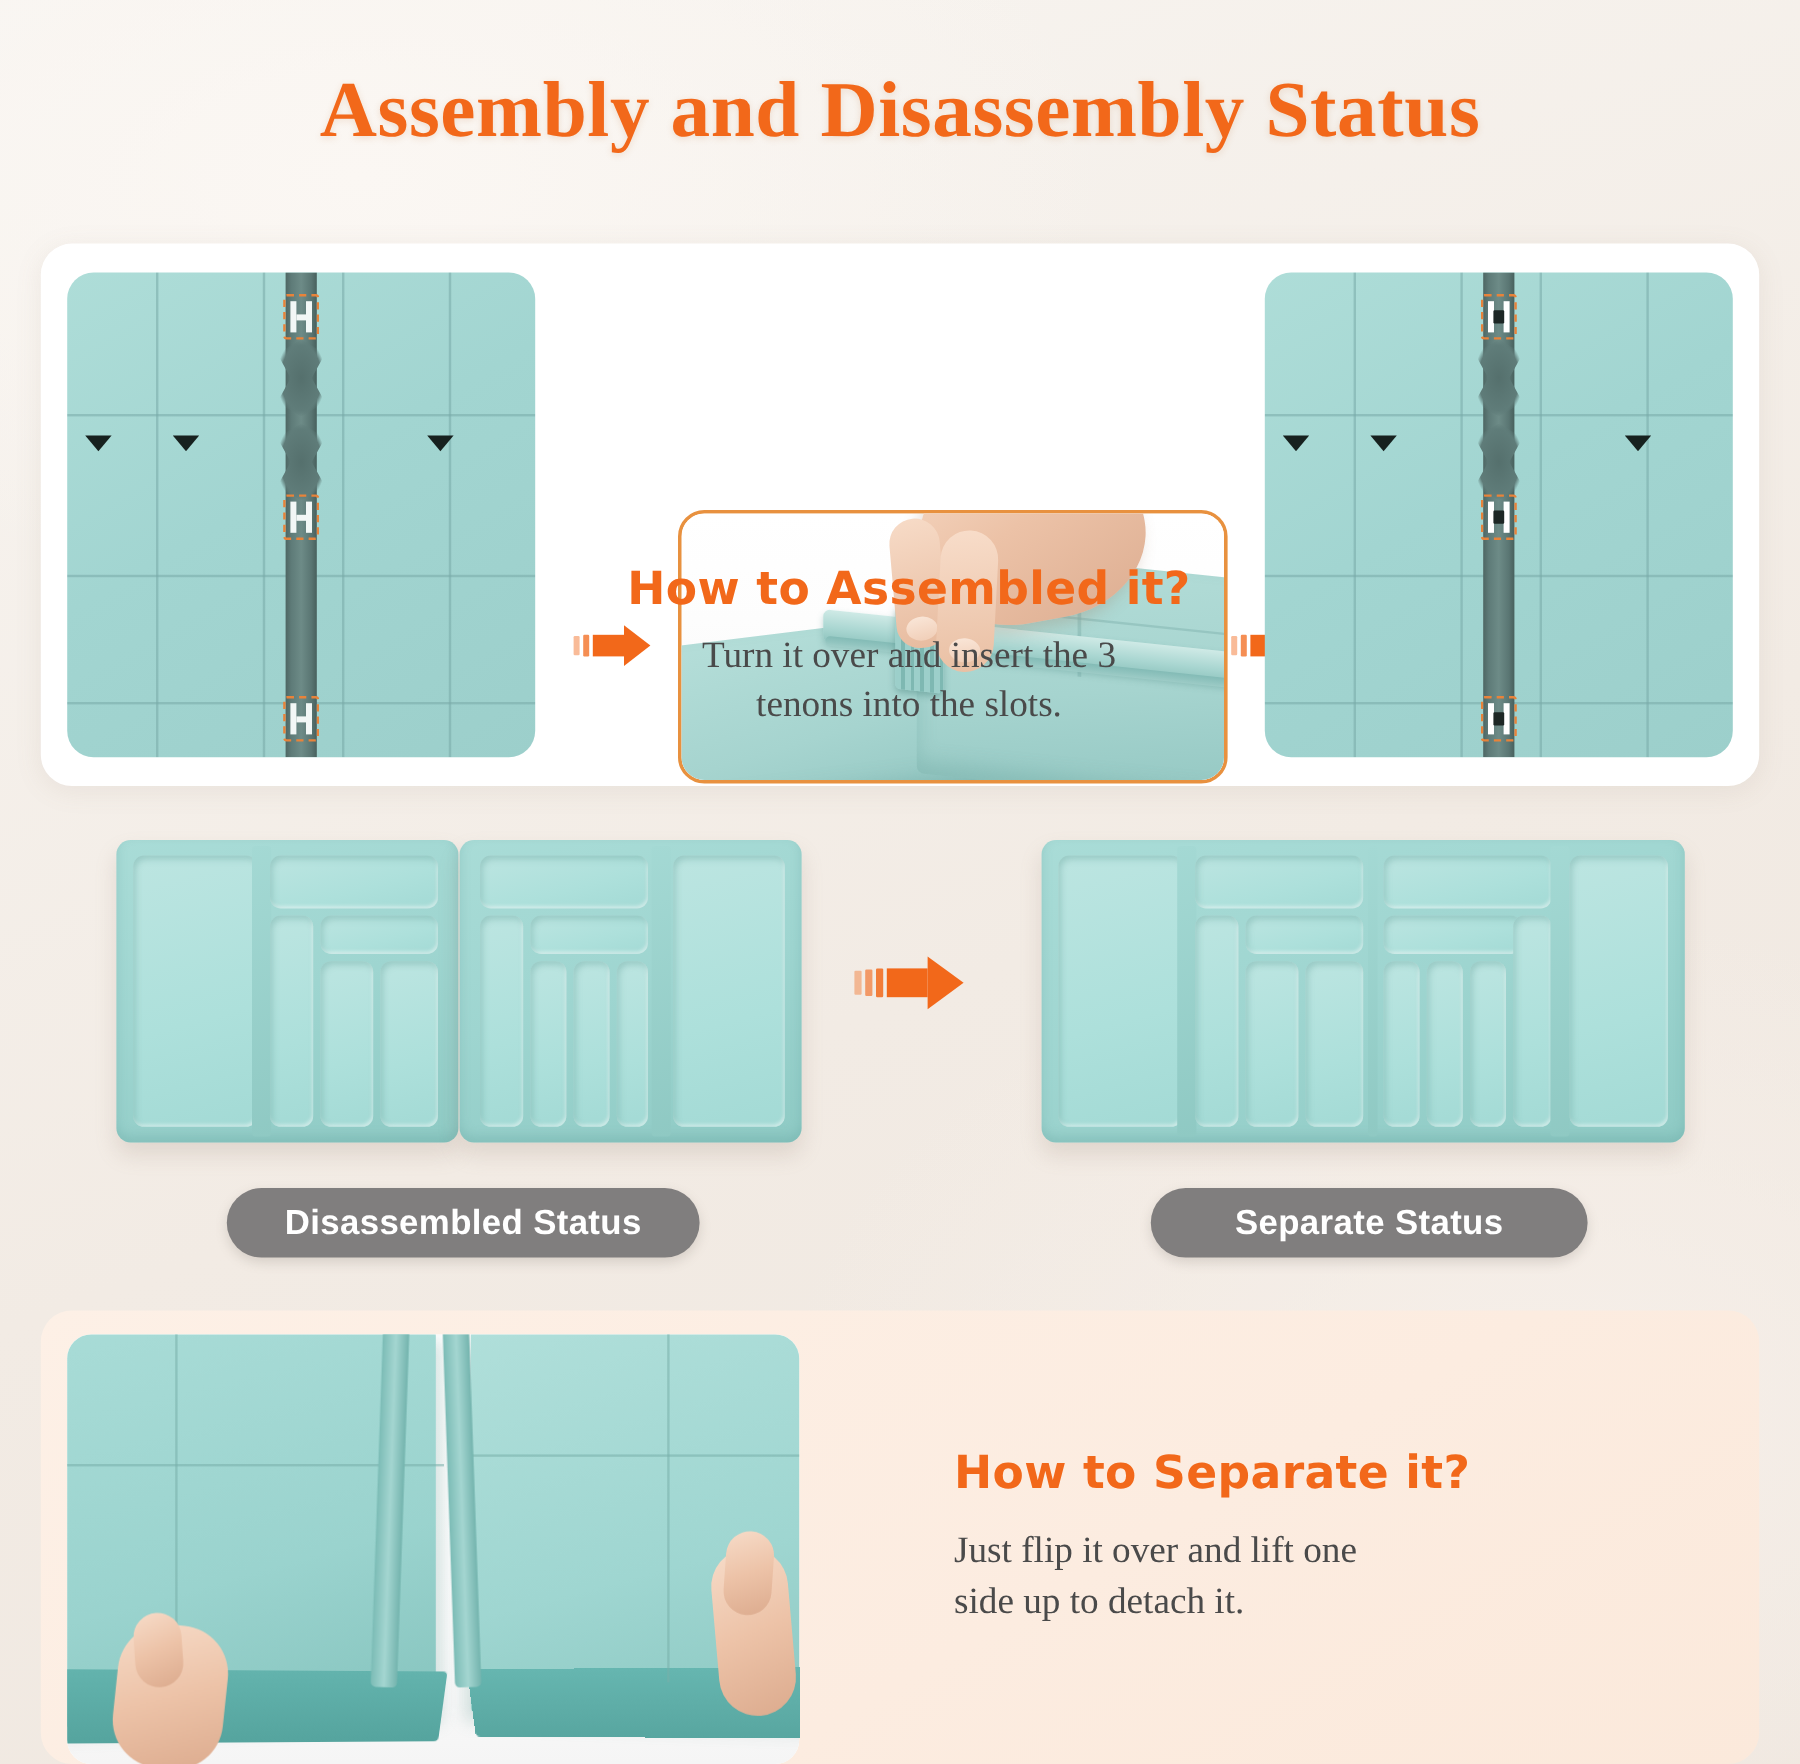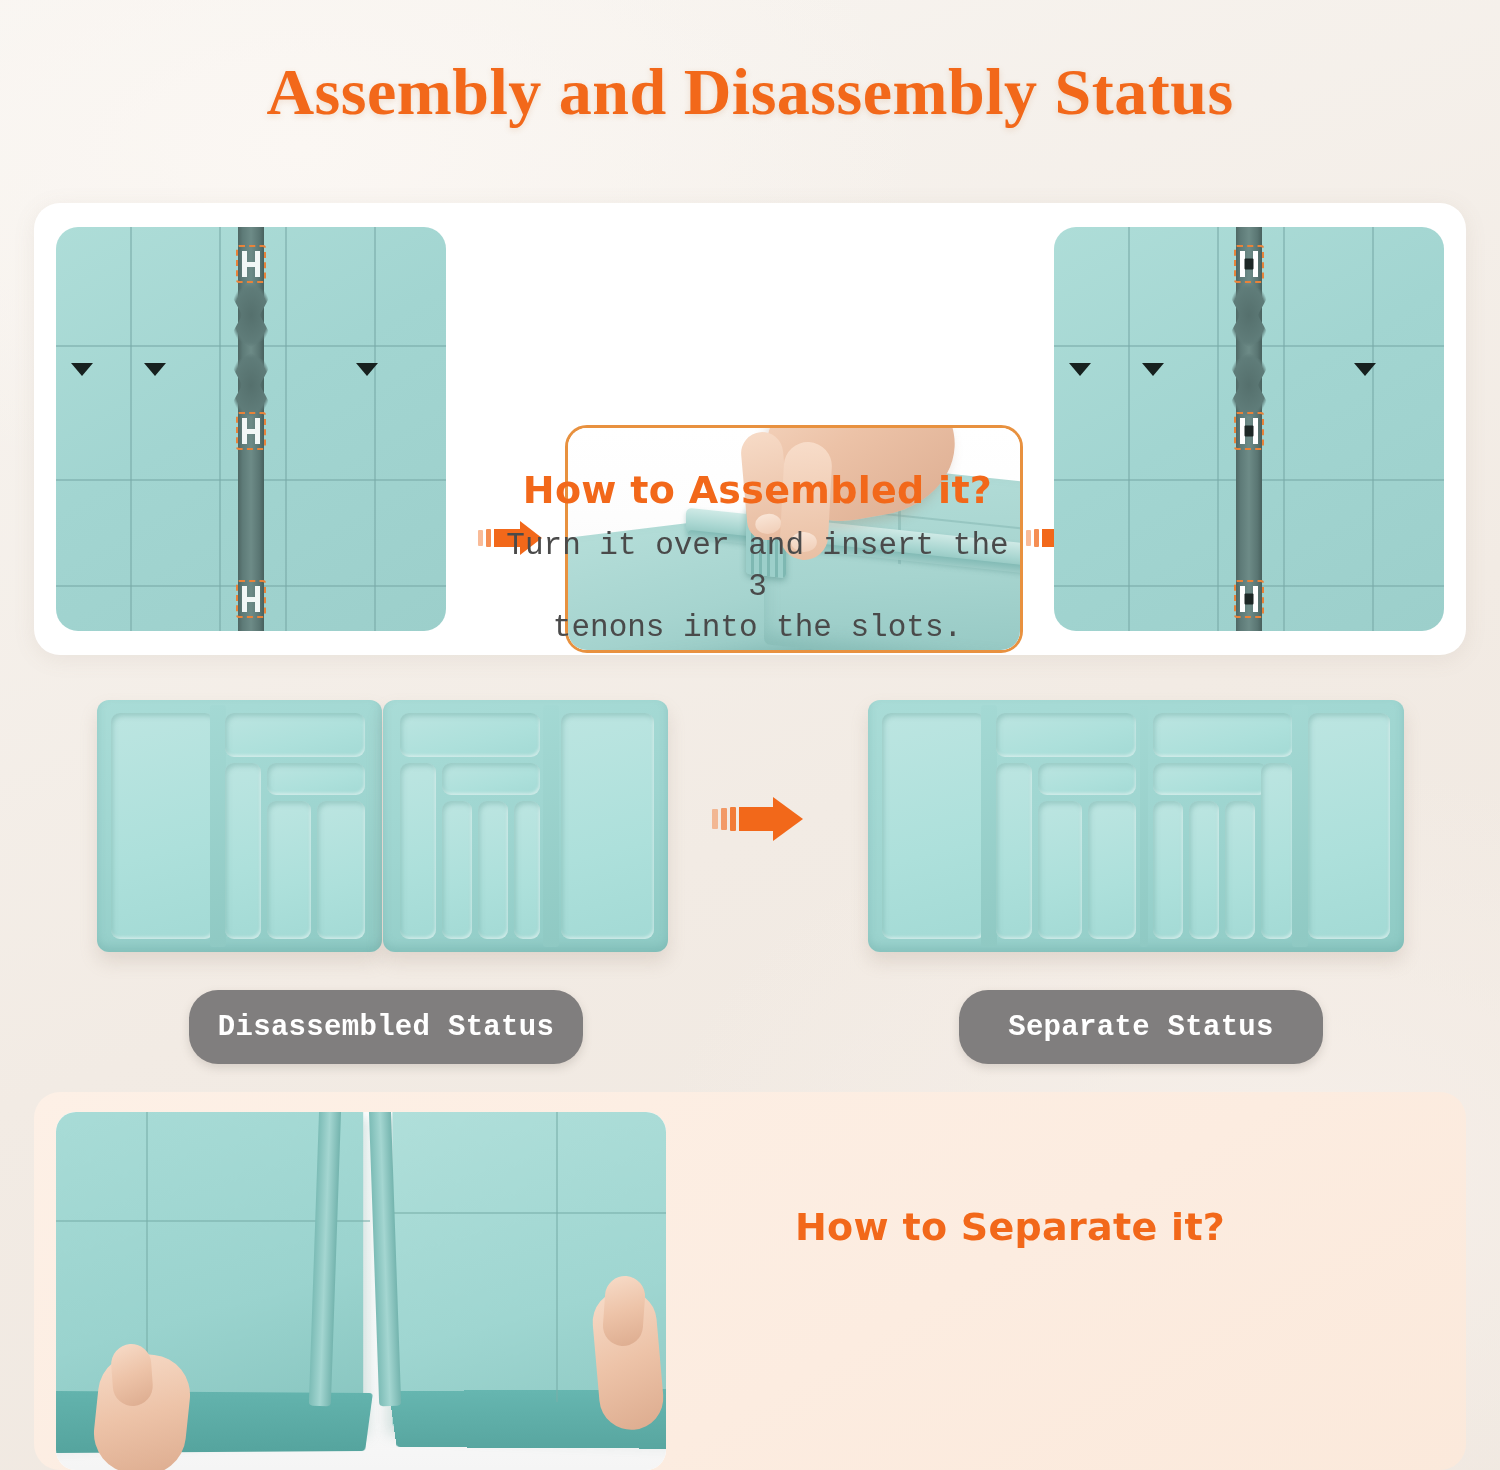--- a/index.html
+++ b/index.html
@@ -133,21 +133,21 @@
   }
 
   
   .assemble-text{position:absolute;left:500px;top:468px;width:515px;text-align:center;}
   .h-orange{
     font-size:38px;font-weight:bold;color:#F2681A;letter-spacing:.3px;
     font-family:"DejaVu Sans",sans-serif;
   }
   .body-text{
     margin-top:14px;font-size:31px;line-height:1.32;color:#4A4A4A;
-    font-family:Liberation Mono, monospace;
+    font-family:Liberation Serif, serif;
   }
 
   
   .organizer{position:absolute;}
   .org-body{
     position:absolute;inset:0;border-radius:12px;
     background:linear-gradient(165deg,#a9dcd7 0%,#9ed5d0 50%,#8ecac4 100%);
     box-shadow:0 10px 18px rgba(150,130,115,.20), inset 0 -5px 9px rgba(95,160,155,.32);
   }
   .cell{
@@ -155,24 +155,24 @@
     background:linear-gradient(165deg,#bce5e1 0%,#ade0db 60%,#a3dad5 100%);
     box-shadow:inset 2px 3px 5px rgba(110,170,165,.45), inset -1px -2px 3px rgba(255,255,255,.5);
   }
   .lug{
     position:absolute;width:16px;border-radius:3px;
     background:linear-gradient(165deg,#a4d9d4,#8fc9c3);
   }
 
   
   .pill{
-    position:absolute;height:74px;border-radius:29px;background:#807E7E;
+    position:absolute;height:58px;border-radius:29px;background:#807E7E;
     display:flex;align-items:center;justify-content:center;
     color:#ffffff;font-size:29px;font-weight:bold;letter-spacing:.3px;
-    font-family:Liberation Mono, monospace;
+    font-family:Liberation Sans, sans-serif;
     box-shadow:0 4px 10px rgba(120,110,100,.22);
   }
 
   
   .card-bottom{
     position:absolute;left:34px;top:1092px;width:1432px;height:378px;
     background:linear-gradient(150deg,#fdf0e6 0%,#fcece0 60%,#fbe9db 100%);
     border-radius:26px;
   }
   .photo-bottom{
@@ -420,13 +420,17 @@
 
     <div class="pb-hand" style="left:40px;top:242px;width:92px;height:120px;transform:rotate(6deg);"></div>
     <div class="pb-hand" style="left:56px;top:232px;width:40px;height:62px;border-radius:20px;transform:rotate(-4deg);"></div>
     <div class="pb-hand" style="left:540px;top:178px;width:64px;height:140px;transform:rotate(-5deg);"></div>
     <div class="pb-hand" style="left:548px;top:164px;width:40px;height:70px;border-radius:20px;transform:rotate(4deg);"></div>
   </div>
 </div>
 
 <div class="separate-text">
   <div class="h-orange">How to Separate it?</div>
+  <div class="body-text">
+    <div>Just flip it over and lift one</div>
+    <div>side up to detach it.</div>
+  </div>
 </div>
 
 </body></html>

